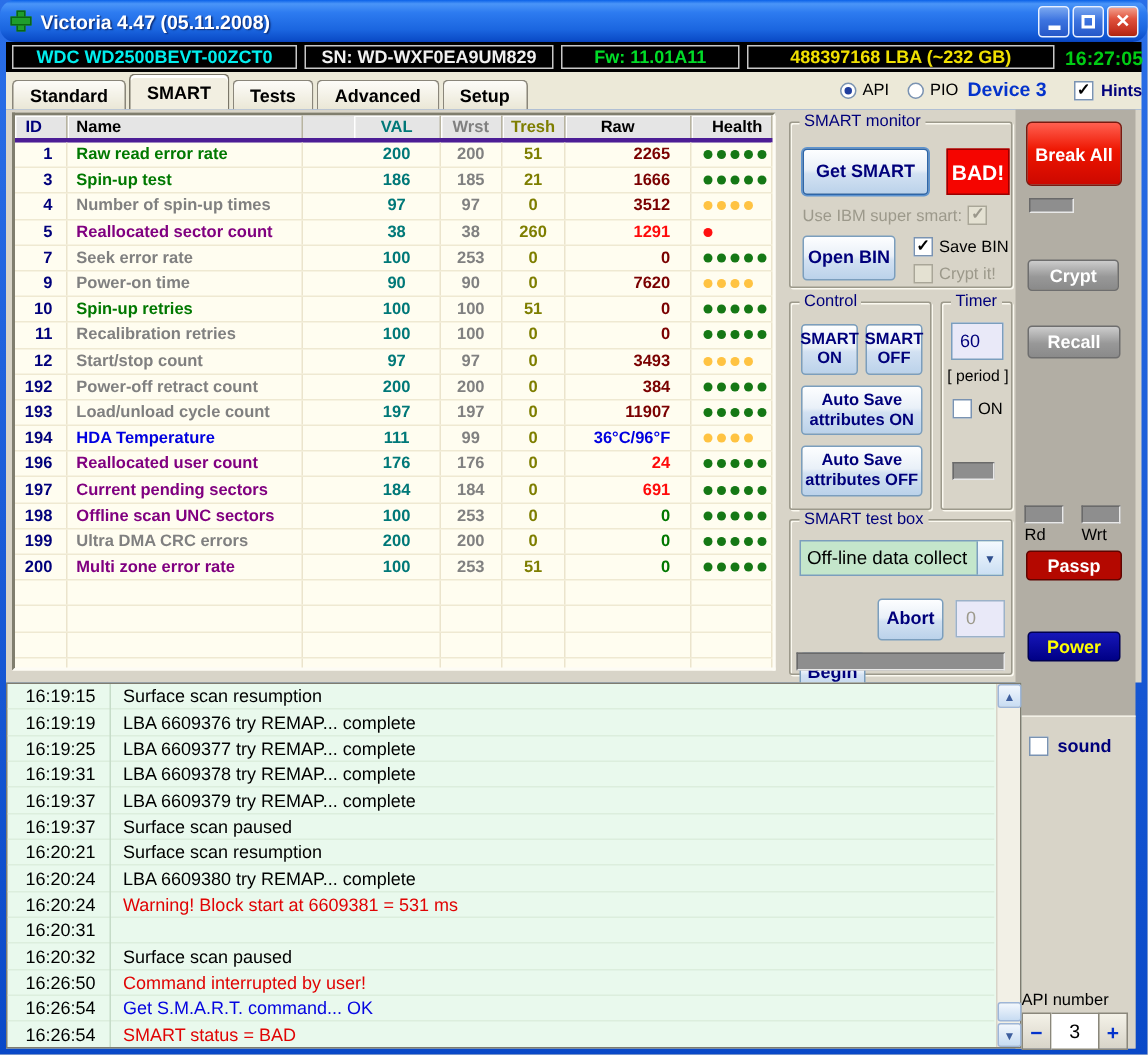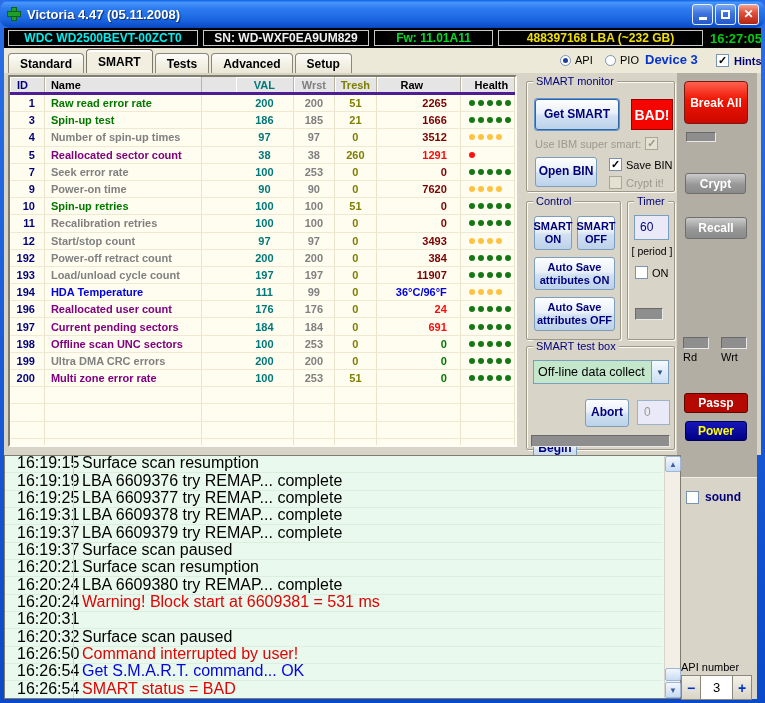--- a/index.html
+++ b/index.html
@@ -107,38 +107,38 @@
   .progress { position:absolute; left:4px; top:88px; width:139px; height:12px; border:1px solid; border-color:#6A6A6A #E8E8E8 #E8E8E8 #6A6A6A; background:#8E8E8E; }
 
   
   .sidebar { position:absolute; left:677px; top:0; width:80px; height:626px; background:#B2AEA4; }
   .sb-btn { position:absolute; border-radius:3px; color:#fff; font-weight:bold; display:flex; align-items:center; justify-content:center; }
   .btn-break { left:7px; top:8px; width:64px; height:43px; font-size:12px;
     background:linear-gradient(180deg,#FF6050,#EE1500 45%,#CC0800); border:1px solid #7A1A10; border-radius:4px; }
   .btn-gray { background:linear-gradient(180deg,#CCCCCC,#989898 55%,#8A8A8A); border:1px solid #6E6E6E; font-size:12px; }
   .btn-sleep { left:8px; top:100px; width:61px; height:21px; }
   .btn-recall { left:8px; top:144px; width:62px; height:22px; }
-  .btn-passp { left:7px; top:320px; width:64px; height:20px; background:#B40800; border:1px solid #600400; font-size:12px; }
+  .btn-passp { left:7px; top:294px; width:64px; height:20px; background:#B40800; border:1px solid #600400; font-size:12px; }
   .btn-power { left:8px; top:348px; width:62px; height:20px; background:linear-gradient(180deg,#1616B8,#000086); border:1px solid #000050;
     color:#FFFF00; font-size:12px; }
   .rw-label { position:absolute; top:278px; font-size:11px; color:#000; }
   .sb-lower { position:absolute; left:0; top:404px; width:80px; height:222px; background:#D8D4C8; border-top:1px solid #F2F0E6; }
   .sound-row { position:absolute; left:9px; top:12px; display:flex; align-items:center; gap:6px; font-size:12px; font-weight:bold; color:#00007B; }
   .api-label { position:absolute; left:4px; top:183px; font-size:11px; color:#000; }
   .spinner { position:absolute; left:4px; top:197px; display:flex; }
   .spin-btn { width:20px; height:25px; border:1px solid #8A877B; background:linear-gradient(180deg,#F4F2E8,#D8D4C8);
     color:#0433CC; font-size:14px; font-weight:bold; display:flex; align-items:center; justify-content:center; }
   .spin-val { width:31px; height:25px; background:#fff; border-top:1px solid #8A877B; border-bottom:1px solid #8A877B;
     font-size:13px; color:#000; display:flex; align-items:center; justify-content:center; }
 
   
   .log { position:absolute; left:4px; top:455px; width:677px; height:244px; border:1px solid #7E7C70; background:#E9F9ED; }
   .log-rows { position:absolute; left:0; top:0; right:17px; bottom:0; overflow:hidden; }
   .log-sep { position:absolute; left:68px; top:0; bottom:0; width:1px; background:#C6DCC8; }
-  .log-row { display:flex; height:17.35px; border-bottom:1px solid #DCEEDD; font-size:16px; align-items:flex-end; }
+  .log-row { display:flex; height:17.35px; border-bottom:1px solid #DCEEDD; font-size:12px; align-items:center; }
   .log-time { width:68px; padding-left:12px; color:#000; flex:0 0 auto; }
   .log-text { padding-left:9px; }
   .lc-black{color:#000}.lc-red{color:#E00404}.lc-blue{color:#0404E0}
   .scrollbar { position:absolute; right:0; top:0; width:16px; bottom:0; background:#F2F0E6; border-left:1px solid #D8D4C8; }
   .sc-btn { position:absolute; left:0; width:16px; height:16px; border:1px solid #9EB6D8; border-radius:2px;
     background:linear-gradient(180deg,#F2F7FD,#C8DCF2); color:#3E5E9E; font-size:8px; display:flex; align-items:center; justify-content:center; }
   .sc-up { top:0; } .sc-down { bottom:0; }
   .sc-thumb { position:absolute; left:0; width:16px; height:13px; bottom:17px; border:1px solid #9EB6D8; border-radius:2px;
     background:linear-gradient(180deg,#F2F7FD,#C8DCF2); }
 </style>

